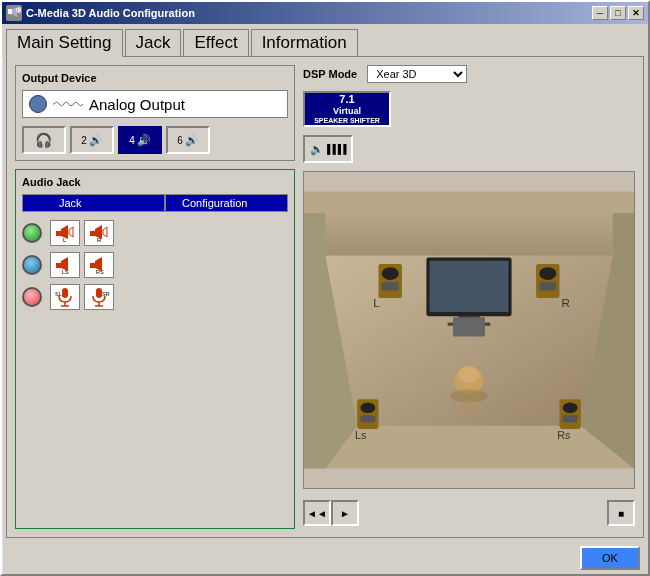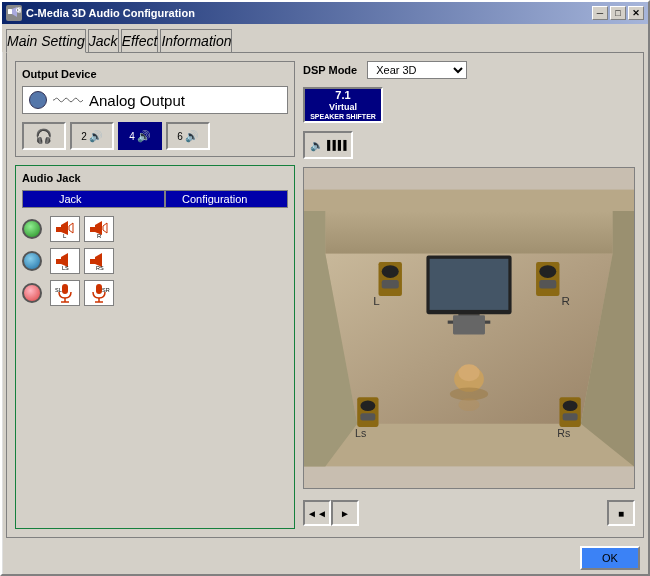--- a/index.html
+++ b/index.html
@@ -79,29 +79,28 @@
 
     .tabs {
       display: flex;
       background: #d4d0c8;
       padding: 4px 4px 0 4px;
       gap: 2px;
       flex-shrink: 0;
     }
 
     .tab {
-      padding: 3px 0;
+      padding: 3px 10px;
       background: #d4d0c8;
       border: 1px solid #808080;
       border-bottom: none;
       cursor: pointer;
-      font-size: 14px;
+      font-size: 17px;
       position: relative;
       top: 1px;
-      font-style: italic;
     }
 
     .tab.active {
       background: #d4d0c8;
       border: 1px solid #808080;
       border-bottom: 1px solid #d4d0c8;
       z-index: 2;
       font-weight: normal;
     }
 
@@ -290,21 +289,21 @@
     }
 
     .virtual-speaker-btn {
       border: 2px solid #808080;
       border-right-color: #ffffff;
       border-bottom-color: #ffffff;
       background: #000080;
       color: white;
       font-size: 9px;
       font-weight: bold;
-      width: 80px;
+      width: 88px;
       height: 36px;
       display: flex;
       flex-direction: column;
       align-items: center;
       justify-content: center;
       cursor: pointer;
       line-height: 1.2;
     }
 
     .virtual-speaker-btn span.num {

